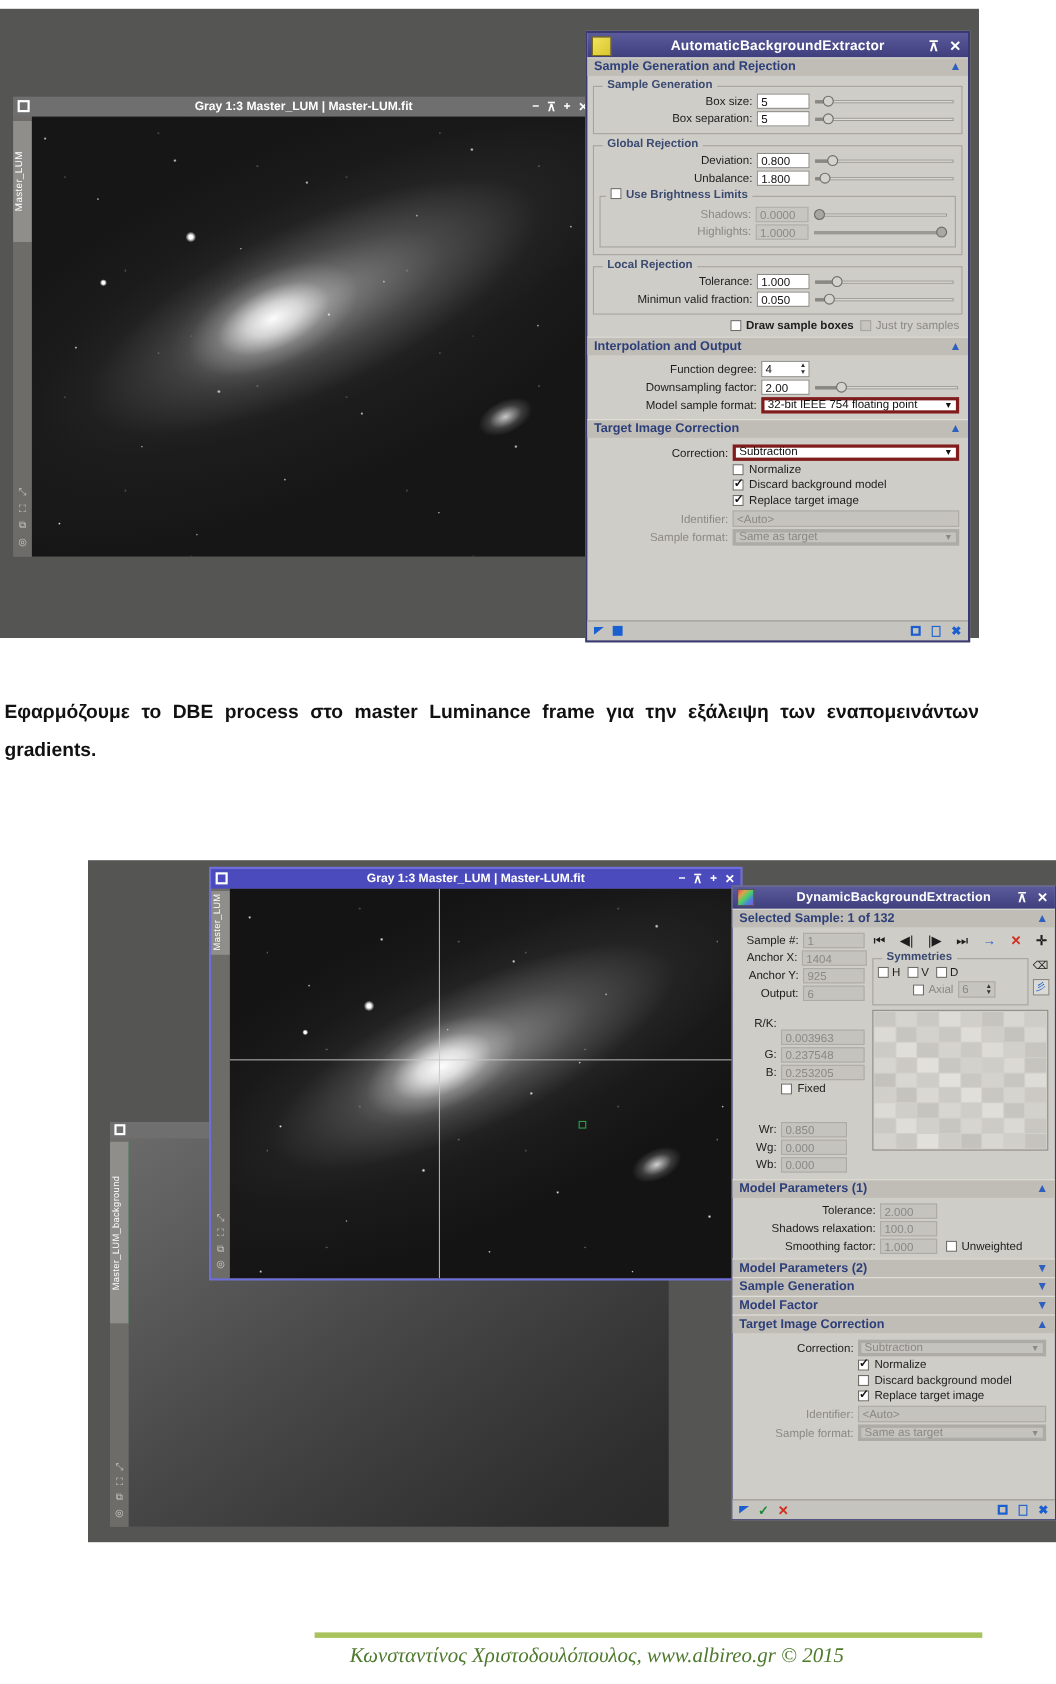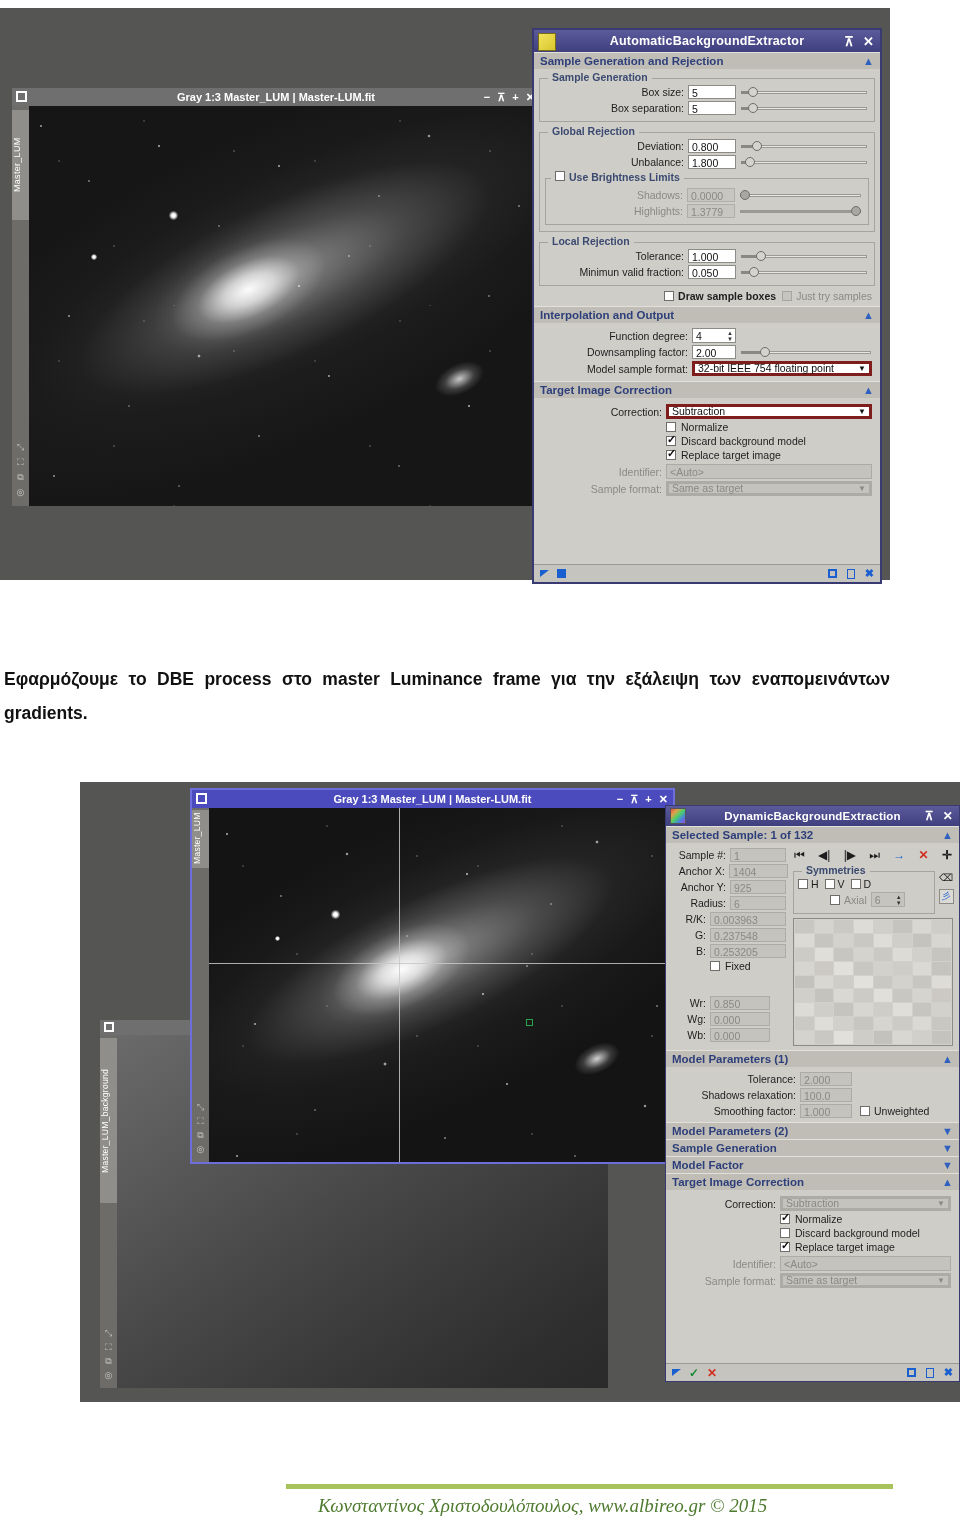--- a/index.html
+++ b/index.html
@@ -215,21 +215,21 @@
         <div class="row" style="margin-top:6px;color:#8b8986;">
           <span class="lab" style="width:133px;">Shadows:</span>
           <span class="fld flat" style="width:48px;">0.0000</span>
           <span class="slider">
             <span class="track"></span>
               <span class="knob" style="left:0px;background:#a9a7a2;"></span>
           </span>
         </div>
         <div class="row" style="color:#8b8986;">
           <span class="lab" style="width:133px;">Highlights:</span>
-          <span class="fld flat" style="width:48px;">1.3779</span>
+          <span class="fld flat" style="width:48px;">1.0000</span>
           <span class="slider">
             <span class="track"></span>
               <span class="fill" style="width:100%;background:#9b9994;"></span>
               <span class="knob" style="right:0px;background:#a9a7a2;"></span>
           </span>
         </div>
       </div>
     </div>
 
     <div class="grp" style="margin-top:10px;">
@@ -342,21 +342,21 @@
       </span>
       <span class="right">
         <span style="display:inline-block;width:9px;height:9px;border:2px solid #1a5fd0;box-sizing:border-box;"></span>
         <span style="display:inline-block;width:8px;height:10px;border:1.6px solid #1a5fd0;box-sizing:border-box;"></span>
         <span style="color:#1a5fd0;font-size:11px;font-weight:bold;">✖</span>
       </span>
     </div>
   </div>
 </div>
 
-<p class="para" style="left:4px;top:662px;width:886px;margin:0;">Εφαρμόζουμε το DBE process στο master Luminance frame για την εξάλειψη των εναπομεινάντων gradients.</p>
+<p class="para" style="left:4px;top:630px;width:886px;margin:0;">Εφαρμόζουμε το DBE process στο master Luminance frame για την εξάλειψη των εναπομεινάντων gradients.</p>
 
 <div style="position:absolute;left:80px;top:782px;width:880px;height:620px;background:#555553;">
 
   <div class="imgwin" style="left:20px;top:238px;width:508px;height:368px;background:#6e6c68;">
     <div class="iw-title grey" style="height:15px;">
       <span class="sq" style="top:2px;width:10px;height:10px;"></span>
     </div>
     <div class="vbar" style="top:15px;"></div>
     <div class="vtab" style="top:18px;height:165px;font-size:8.5px;"><span>Master_LUM_background</span></div>
     <div class="greenline" style="left:17px;top:18px;height:165px;"></div>
@@ -473,26 +473,26 @@
         </div>
         <div class="row">
           <span class="lab" style="width:56px;">Anchor X:</span>
           <span class="fld ro" style="width:60px;">1404</span>
         </div>
         <div class="row">
           <span class="lab" style="width:56px;">Anchor Y:</span>
           <span class="fld ro" style="width:56px;">925</span>
         </div>
         <div class="row">
-          <span class="lab" style="width:56px;">Radius:</span>
+          <span class="lab" style="width:56px;">Output:</span>
           <span class="fld ro" style="width:56px;">6</span>
         </div>
         <div class="row">
           <span class="lab" style="width:36px;">R/K:</span>
-          <span class="fld ro" style="width:76px;">0.003963</span>
+          <span class="fld ro" style="width:76px;margin-top:24px;">0.003963</span>
         </div>
         <div class="row">
           <span class="lab" style="width:36px;">G:</span>
           <span class="fld ro" style="width:76px;">0.237548</span>
         </div>
         <div class="row">
           <span class="lab" style="width:36px;">B:</span>
           <span class="fld ro" style="width:76px;">0.253205</span>
         </div>
         <div class="row" style="padding-left:40px;gap:5px;">

